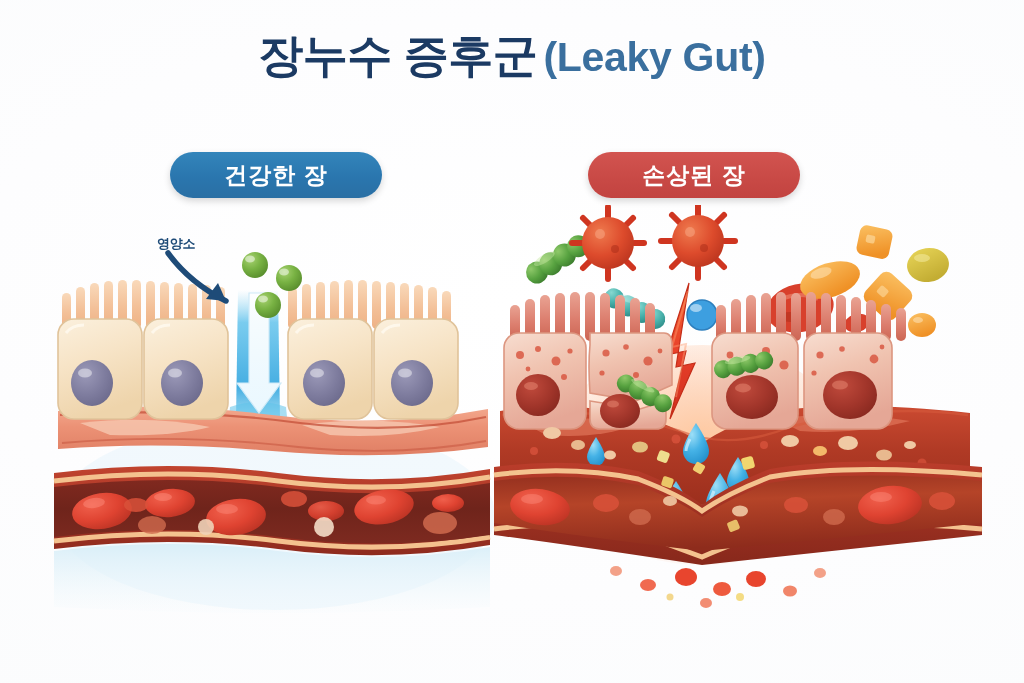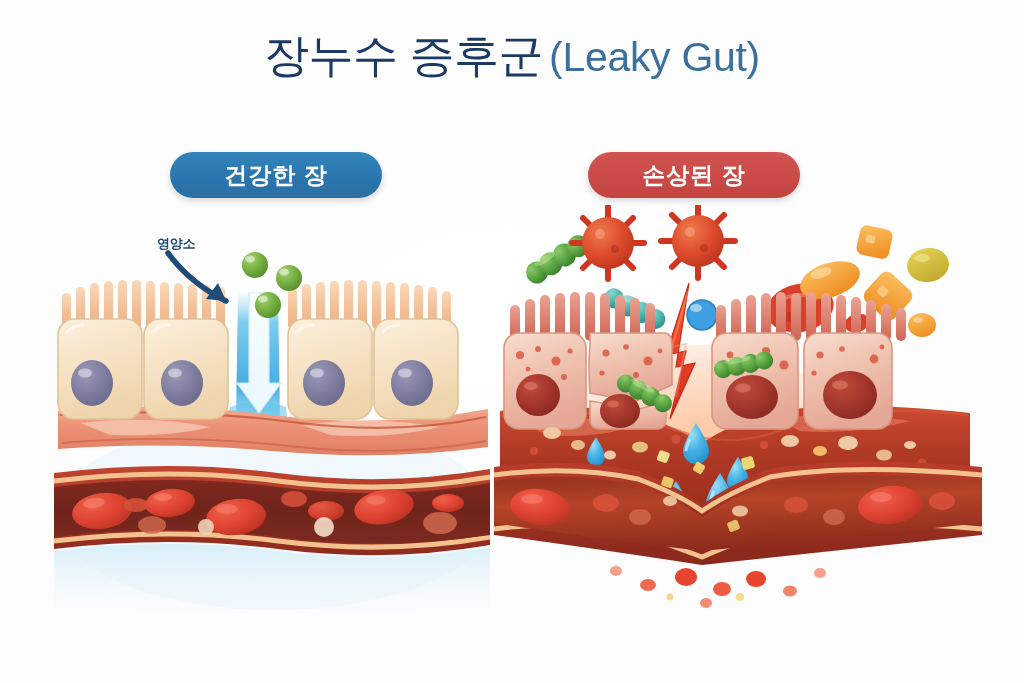--- a/index.html
+++ b/index.html
@@ -11,25 +11,25 @@
     overflow:hidden;
     position:relative;
   }
   .stage{position:relative;width:1024px;height:683px;overflow:hidden;
     background:radial-gradient(ellipse 90% 70% at 50% 45%, #ffffff 0%, #fdfdfe 60%, #fbfcfd 100%);}
 
   
   .title-wrap{position:absolute;top:26px;left:0;width:1024px;text-align:center;
       white-space:nowrap;}
   .title-ko{
-    font-size:45px;font-weight:normal;color:#1b3a63;letter-spacing:-0.5px;
+    font-size:45px;font-weight:bold;color:#1b3a63;letter-spacing:-0.5px;
     vertical-align:baseline;
   }
   .title-en{
-    font-size:41px;font-weight:normal;color:#3a6f9e;letter-spacing:-0.3px;
+    font-size:41px;font-weight:bold;color:#3a6f9e;letter-spacing:-0.3px;
     vertical-align:baseline;margin-left:6px;
   }
 
   
   .badge{
     position:absolute;height:46px;border-radius:23px;
     display:flex;align-items:center;justify-content:center;
     color:#fff;font-size:23px;font-weight:bold;letter-spacing:1px;
     box-shadow:0 3px 7px rgba(0,0,0,.16);
   }

